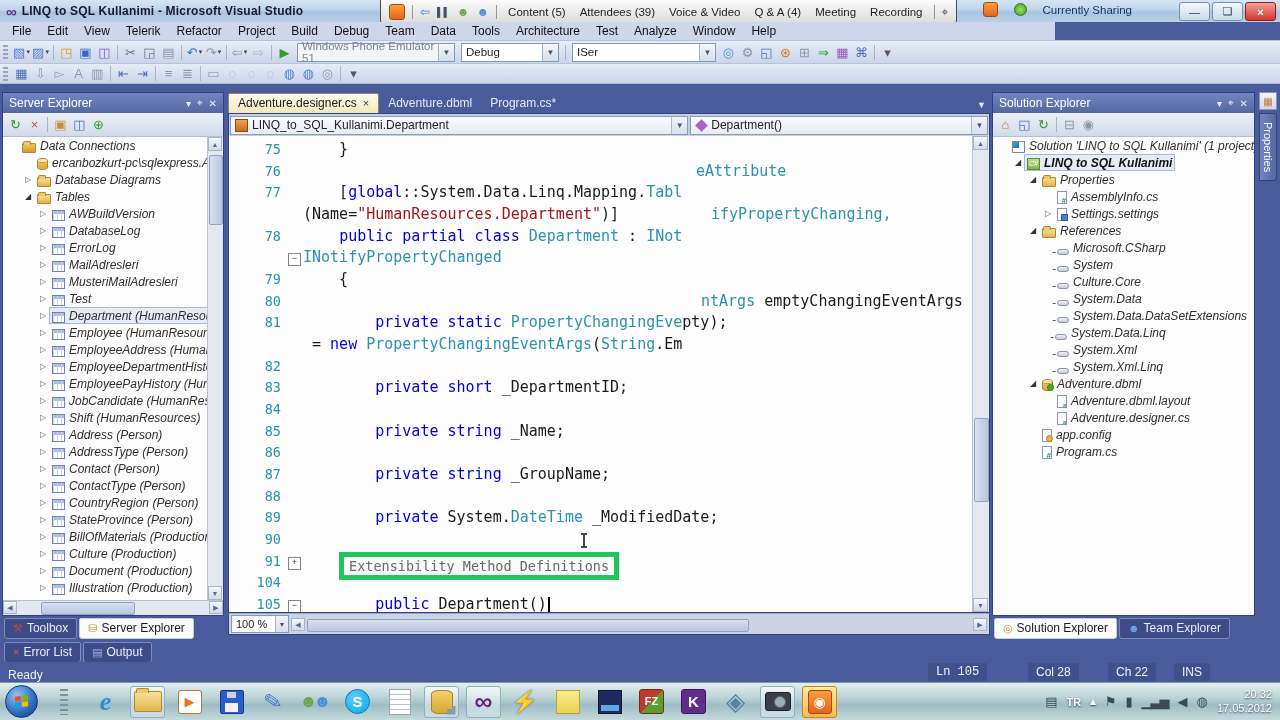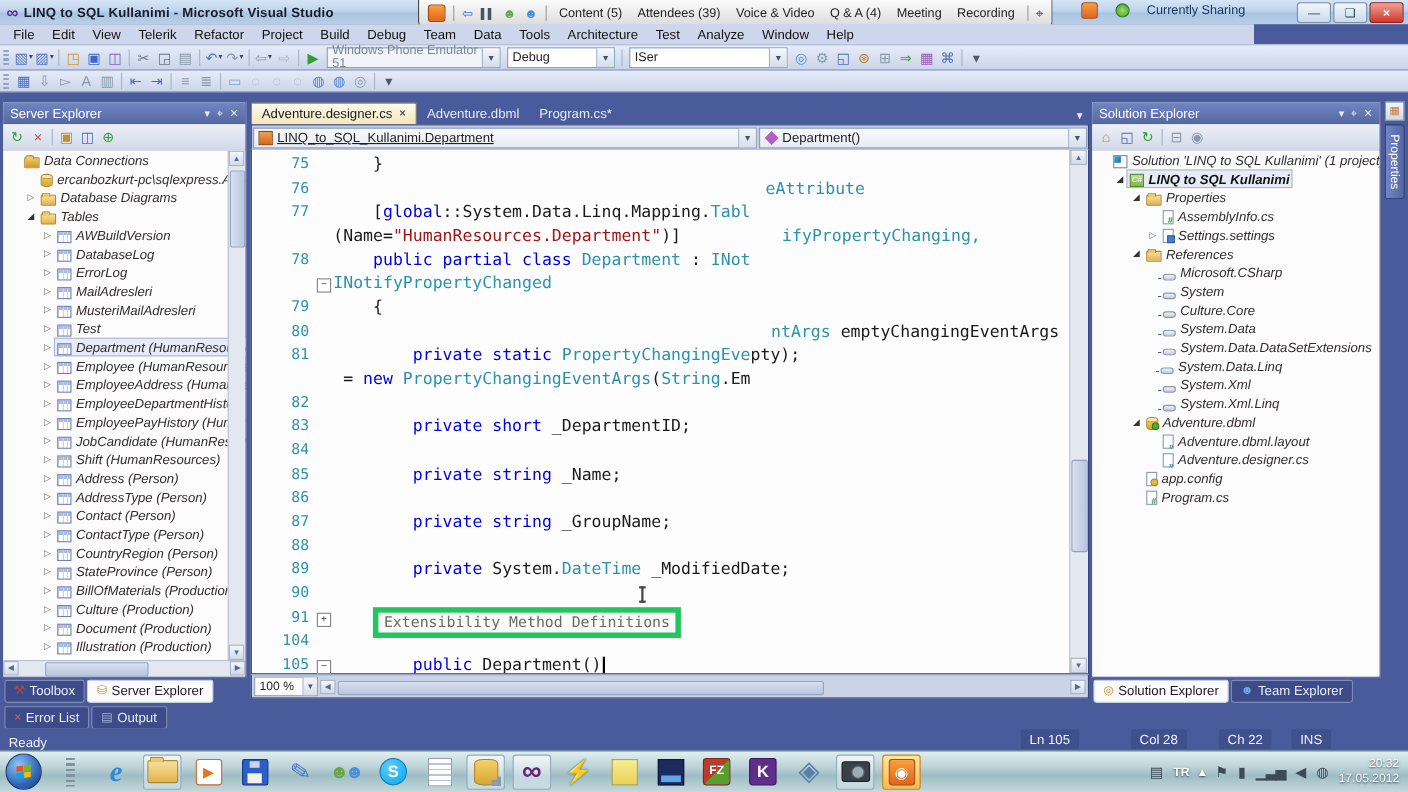--- a/index.html
+++ b/index.html
@@ -22,21 +22,21 @@
   .mb-pin{color:#555;font-size:12px;}
   .share{position:absolute;right:148px;top:2px;display:flex;align-items:center;gap:16px;font-size:11.5px;color:#13335c;}
   .sh-ic1{width:13px;height:13px;border-radius:3px;background:linear-gradient(#F9A03B,#E2641C);border:1px solid #A34A12;}
   .sh-ic2{width:11px;height:11px;border-radius:50%;background:radial-gradient(#9FE06A,#3E9A22);border:1px solid #2E7A14;}
   .winbtns{position:absolute;right:4px;top:2px;display:flex;gap:2px;}
   .wb{width:29px;height:17px;border:1px solid #7A8FA8;border-radius:3px;display:flex;align-items:center;justify-content:center;
     font-size:11px;color:#23425f;background:linear-gradient(180deg,#F2F8FD,#C8DAEA);}
   .wb.close{background:linear-gradient(180deg,#F2A198,#D2372B);color:#fff;border-color:#8F1F16;font-weight:bold;}
 
   
-  .menubar{position:absolute;left:0;top:22px;width:1140px;height:18px;background:#CDD6EA;
+  .menubar{position:absolute;left:0;top:22px;width:1055px;height:18px;background:#CDD6EA;
     display:flex;align-items:center;font-size:12px;color:#111;padding-left:4px;box-sizing:border-box;}
   .menu-item{padding:0 8px;cursor:default;}
   .tbrow{position:absolute;left:0;width:1280px;background:linear-gradient(180deg,#E6ECF8 0%,#CBD5E9 100%);
     border-top:1px solid #B8C2DA;display:flex;align-items:center;box-sizing:border-box;}
   .tb1{top:40px;height:23px;}
   .tb2{top:63px;height:21px;border-bottom:1px solid #AEB9D2;}
   .grip{width:5px;height:14px;margin:0 4px 0 3px;background:repeating-linear-gradient(180deg,#96A2C0 0 2px,transparent 2px 4px);}
   .ticon{width:19px;height:18px;display:inline-flex;align-items:center;justify-content:center;border-radius:2px;position:relative;}
   .tg{font-size:13px;line-height:1;}
   .tdd{font-size:7px;color:#445;margin-left:1px;}
@@ -690,21 +690,21 @@
           <span class="x">×</span>
         </span>
         <span class="dtab">
           <span>Adventure.dbml</span>
         </span>
         <span class="dtab">
           <span>Program.cs*</span>
         </span>
       </div>
     <div class="navbar">
-      <span class="navcombo" style="flex:1.55;text-decoration:underline;">
+      <span class="navcombo" style="flex:1.55;">
         <span class="nc-ic ic-class"></span>
         <span>LINQ_to_SQL_Kullanimi.Department</span>
           <span class="arr">▼</span>
       </span>
       <span class="navcombo" style="flex:1;">
         <span class="nc-ic ic-method"></span>
         <span>Department()</span>
           <span class="arr">▼</span>
       </span>
     </div>
@@ -926,21 +926,21 @@
       </span>
     </div>
 
   <div class="propstrip">
     <span class="prop-ic">▦</span>
     <span class="prop-tab">Properties</span>
   </div>
 
   <div class="statusbar">
     <span class="sready">Ready</span>
-    <span class="sfield" style="left:928px;">Ln 105</span>
+    <span class="sfield" style="left:928px;font-family:Liberation Mono, monospace;">Ln 105</span>
     <span class="sfield" style="left:1028px;">Col 28</span>
     <span class="sfield" style="left:1108px;">Ch 22</span>
     <span class="sfield" style="left:1174px;">INS</span>
   </div>
 
   <div class="taskbar">
     <span id="tb-buttons" style="display:flex;align-items:center;gap:7px;">
         <div class="tbb">
           <div class="tbi tb-start">
             <div class="flag">

